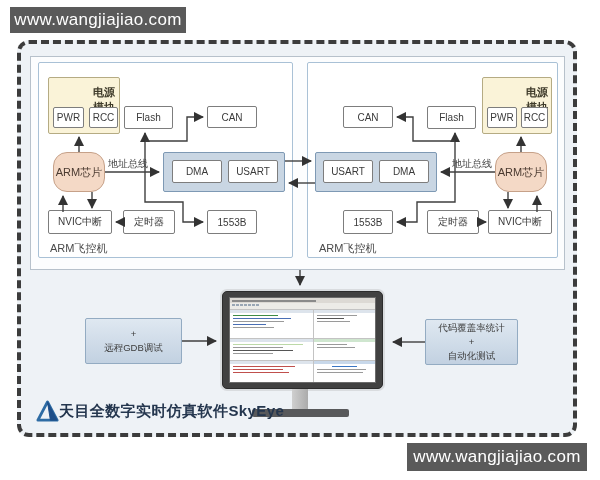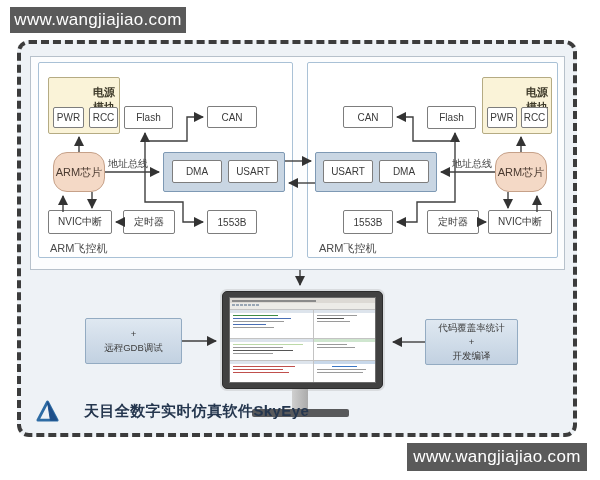--- a/index.html
+++ b/index.html
@@ -93,21 +93,21 @@
   .c-sel{background:#3a76c4;}
   .stand-neck{
     left:292px;top:389px;width:16px;height:21px;
     background:linear-gradient(90deg,#cfcfcf,#ababab);
   }
   .stand-base{
     left:252px;top:409px;width:97px;height:8px;
     background:#58595b;border-radius:2px;
   }
   
-  .logo-row{left:36px;top:398px;height:26px;display:flex;align-items:center;gap:25px;}
+  .logo-row{left:36px;top:398px;height:26px;display:flex;align-items:center;gap:0;}
   .logo-text{font-size:15px;font-weight:bold;color:#24364e;letter-spacing:.4px;}
   svg.conn{left:0;top:0;width:600px;height:480px;pointer-events:none;}
 </style>
 </head>
 <body>
 
 <div class="abs wm wm-top">www.wangjiajiao.com</div>
 
 <div class="abs frame"></div>
 
@@ -160,21 +160,21 @@
 <div class="abs node" style="left:488px;top:210px;width:64px;height:24px;">NVIC中断</div>
 
 <div class="abs flowbox" style="left:85px;top:318px;width:97px;height:46px;">
   <div>+</div>
   <div>远程GDB调试</div>
 </div>
 
 <div class="abs flowbox" style="left:425px;top:319px;width:93px;height:46px;">
   <div>代码覆盖率统计</div>
   <div>+</div>
-  <div>开发编译</div>
+  <div>自动化测试</div>
 </div>
 
 <div class="abs bezel"></div>
 <div class="abs screen">
   <div class="mtitle">
       <span class="t"></span>
     </div>
   <div class="mtool">
       <i></i>
       <i></i>

